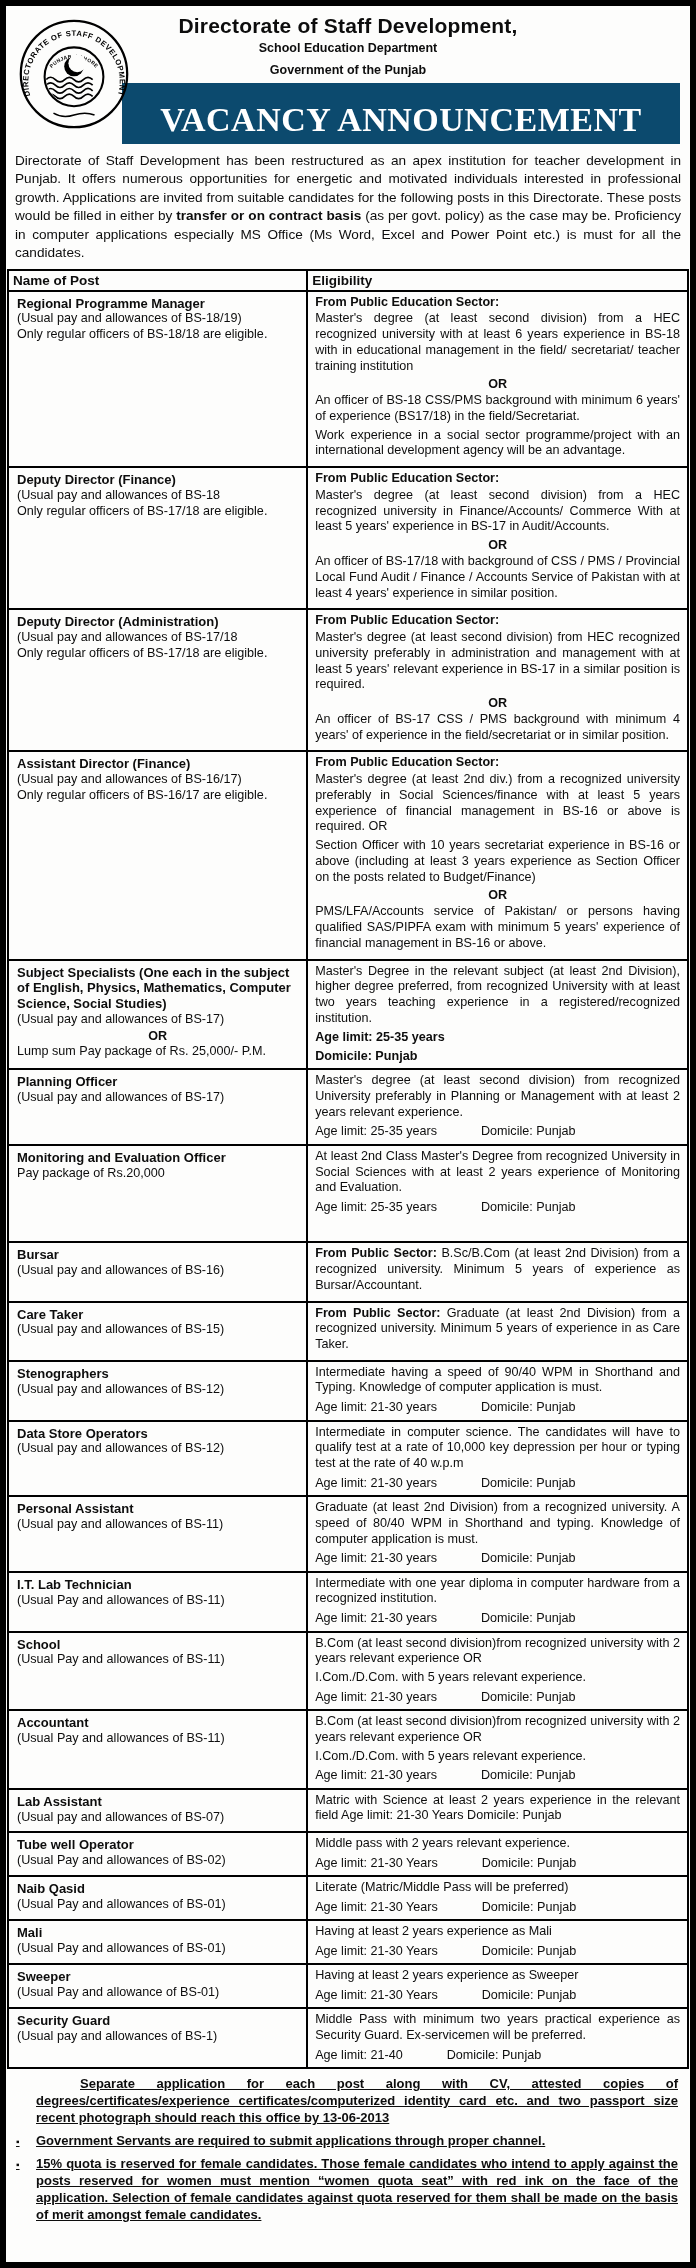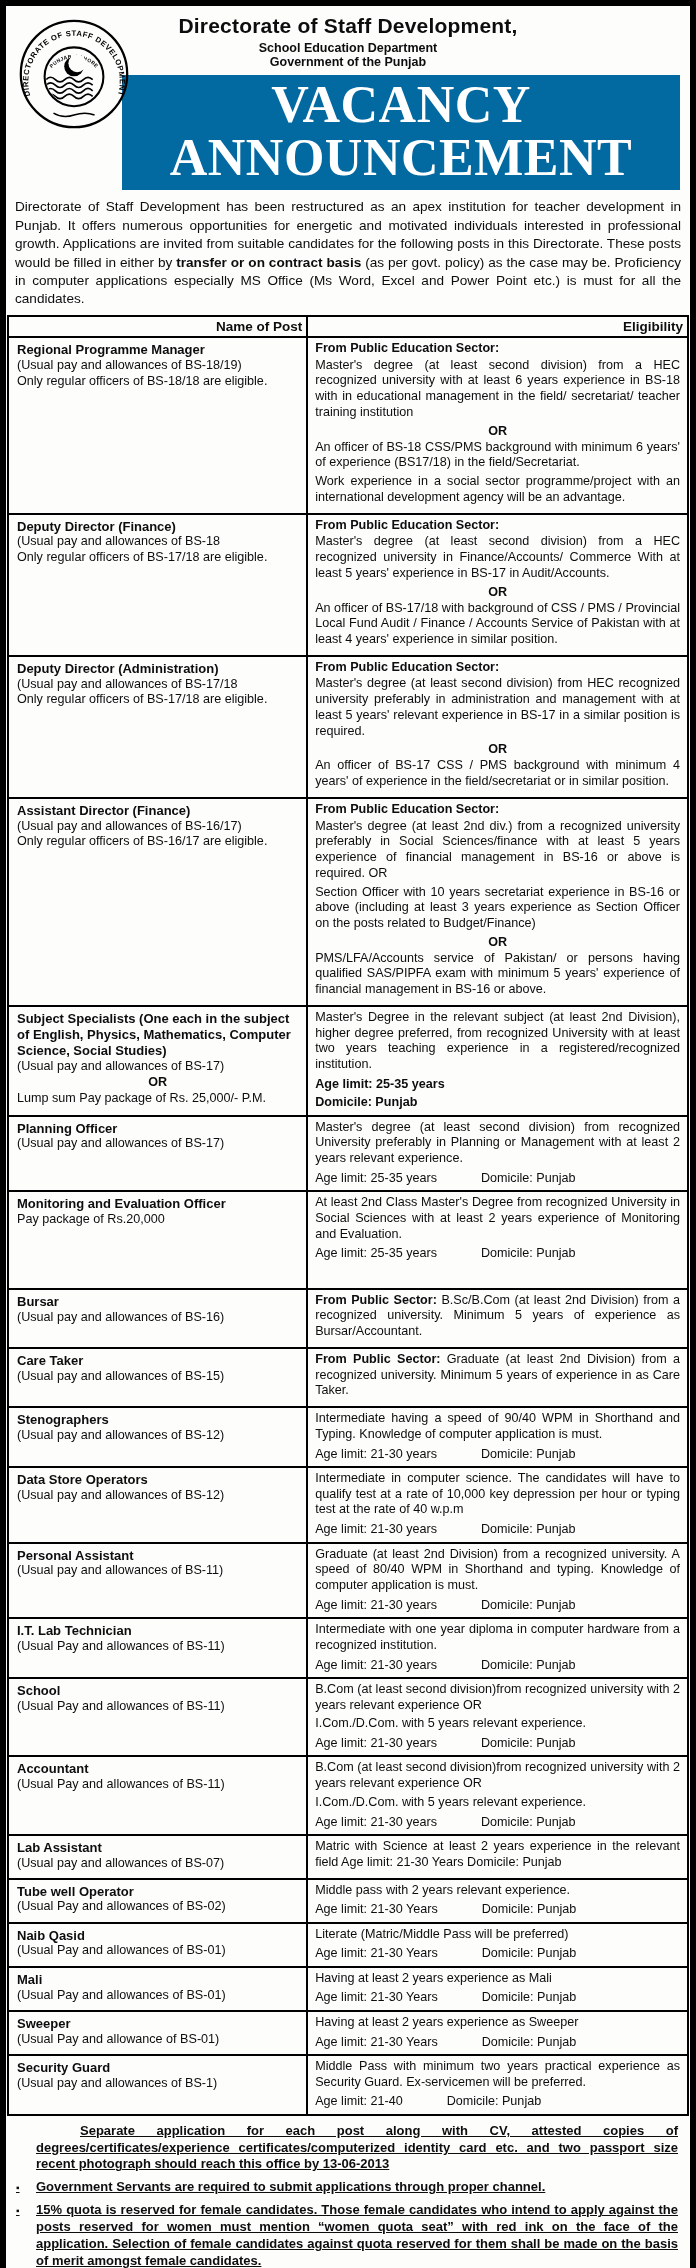--- a/index.html
+++ b/index.html
@@ -7,34 +7,34 @@
   .page {
     width:696px; min-height:2268px; background:#fdfdfc; color:#0d0d0d;
     border:6px solid #000; font-family:"Liberation Sans", sans-serif;
     position:relative; padding:2px 0 0 0;
   }
   
   .header { position:relative; text-align:center; padding:6px 8px 0 8px; }
   .logo { position:absolute; left:12px; top:8px; width:112px; height:116px; }
   .org-title { font-size:21px; font-weight:bold; letter-spacing:0.2px; }
   .dept-line { font-size:12.5px; font-weight:bold; margin-top:3px; }
-  .govt-line { font-size:12.5px; font-weight:bold; margin-top:0; }
+  .govt-line { font-size:12.5px; font-weight:bold; margin-top:8px; }
   .banner {
-    margin:6px 2px 0 108px; background:#0369a1; color:#fff;
+    margin:6px 2px 0 108px; background:#0c4a6e; color:#fff;
     font-family:"Liberation Serif", serif; font-weight:bold;
-    font-size:52px; line-height:1.02; text-align:center;
-    letter-spacing:0.5px; padding:3px 0 6px 0;
+    font-size:34px; line-height:1.02; text-align:center;
+    letter-spacing:0.5px; padding:20px 0 6px 0;
   }
   
   .intro { margin:8px 9px 6px 9px; font-size:13.6px; line-height:1.36; text-align:justify; }
   .intro b { font-weight:bold; }
   
   table.posts { border-collapse:collapse; width:682px; margin:2px auto 4px auto; }
   table.posts th, table.posts td { border:2px solid #000; vertical-align:top; }
-  th.hdr { font-size:13.5px; font-weight:bold; text-align:right; padding:2px 4px; }
+  th.hdr { font-size:13.5px; font-weight:bold; text-align:left; padding:2px 4px; }
   td.post-cell { width:44%; padding:4px 8px; }
   td.elig-cell { width:56%; padding:3px 7px 4px 7px; }
   .post-name { font-weight:bold; font-size:13px; line-height:1.22; }
   .post-line { font-size:12.6px; line-height:1.25; }
   .post-or  { font-weight:bold; font-size:12.6px; text-align:center; line-height:1.3; }
   .seg-h { font-weight:bold; font-size:12.6px; line-height:1.25; margin-bottom:1px; }
   .seg-p { font-size:12.6px; line-height:1.25; text-align:justify; margin-bottom:3px; }
   .seg-p b.lead { font-weight:bold; }
   .seg-or { font-weight:bold; font-size:12.6px; text-align:center; margin:0 0 2px 0; }
   .seg-meta { font-size:12.6px; line-height:1.3; margin-top:2px; display:flex; }

